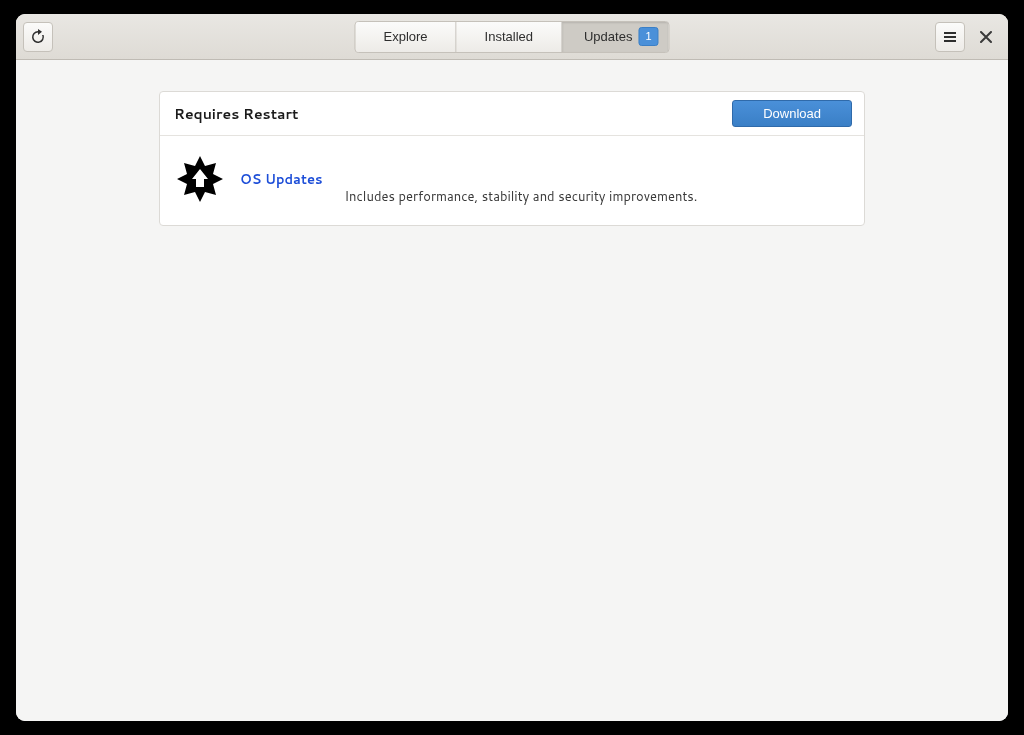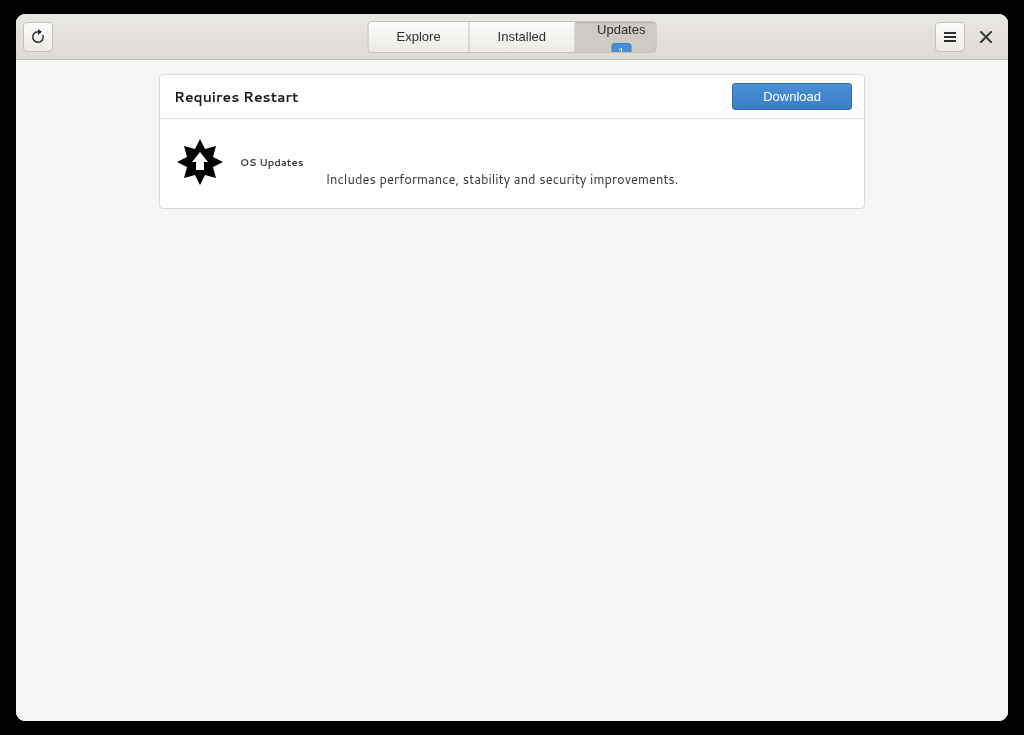--- a/index.html
+++ b/index.html
@@ -93,41 +93,40 @@
     cursor: pointer;
     display: flex;
     align-items: center;
     gap: 6px;
     height: 100%;
   }
   .vs-btn:last-child { border-right: none; }
   .vs-btn.active {
     background: #cecbc5;
     box-shadow: inset 0 1px 2px rgba(0,0,0,0.12);
-    flex-direction: column;
   }
   .vs-btn.updates { padding: 0 10px 0 22px; }
 
   .badge {
     background: #4a90d9;
     color: #fff;
     font-size: 11px;
     line-height: 1;
     padding: 3px 6px;
     border-radius: 3px;
     min-width: 6px;
     text-align: center;
     border: 1px solid #3a7fc6;
   }
 
   
   .content {
     flex: 1;
     background: #f5f5f4;
-    padding-top: 14px;
+    padding-top: 31px;
     display: flex;
     justify-content: center;
     align-items: flex-start;
   }
   .card {
     width: 704px;
     background: #ffffff;
     border: 1px solid #dcdad6;
     border-radius: 4px;
     overflow: hidden;
@@ -164,22 +163,22 @@
   .row-icon {
     width: 52px;
     height: 52px;
     display: flex;
     align-items: center;
     justify-content: center;
     flex-shrink: 0;
   }
   .row-title {
     font-weight: 700;
-    font-size: 10px;
-    color: #404040;
+    font-size: 13px;
+    color: #1d4ed8;
     flex-shrink: 0;
   }
   .row-desc {
     font-size: 13px;
     color: #3a3a3a;
     margin-left: 8px;
     margin-top: 35px;
   }
 
   svg { display: block; }

